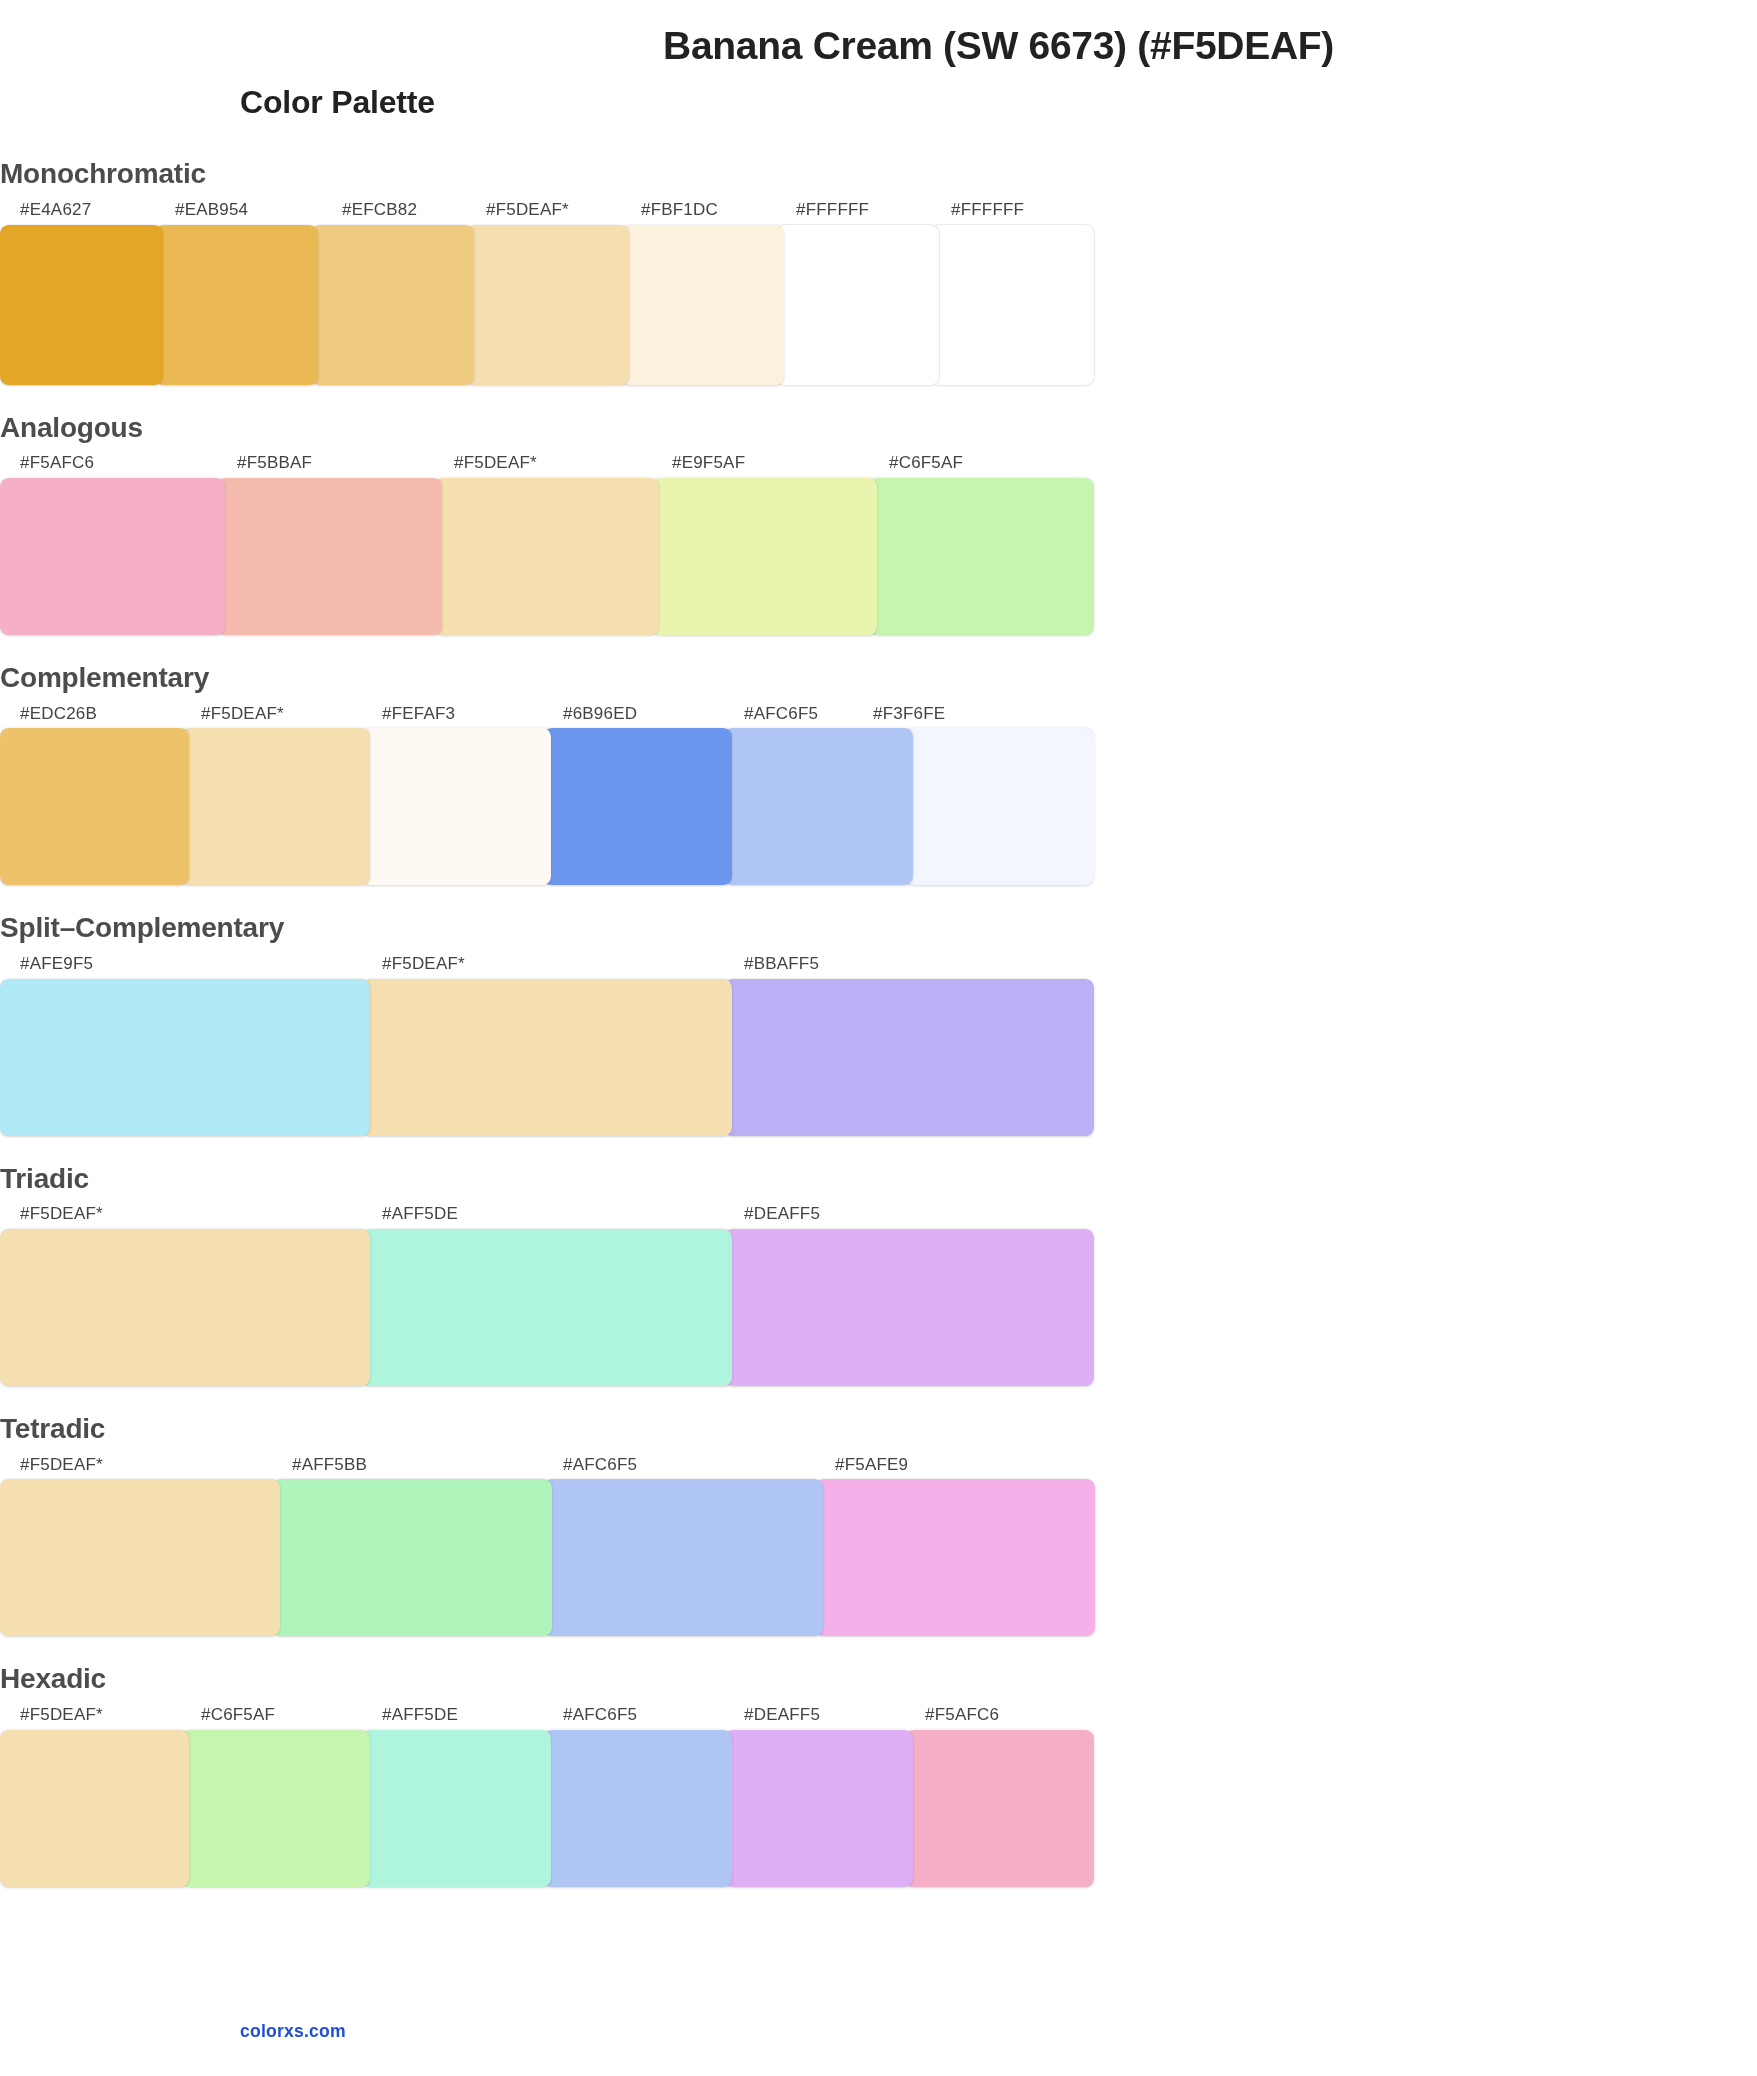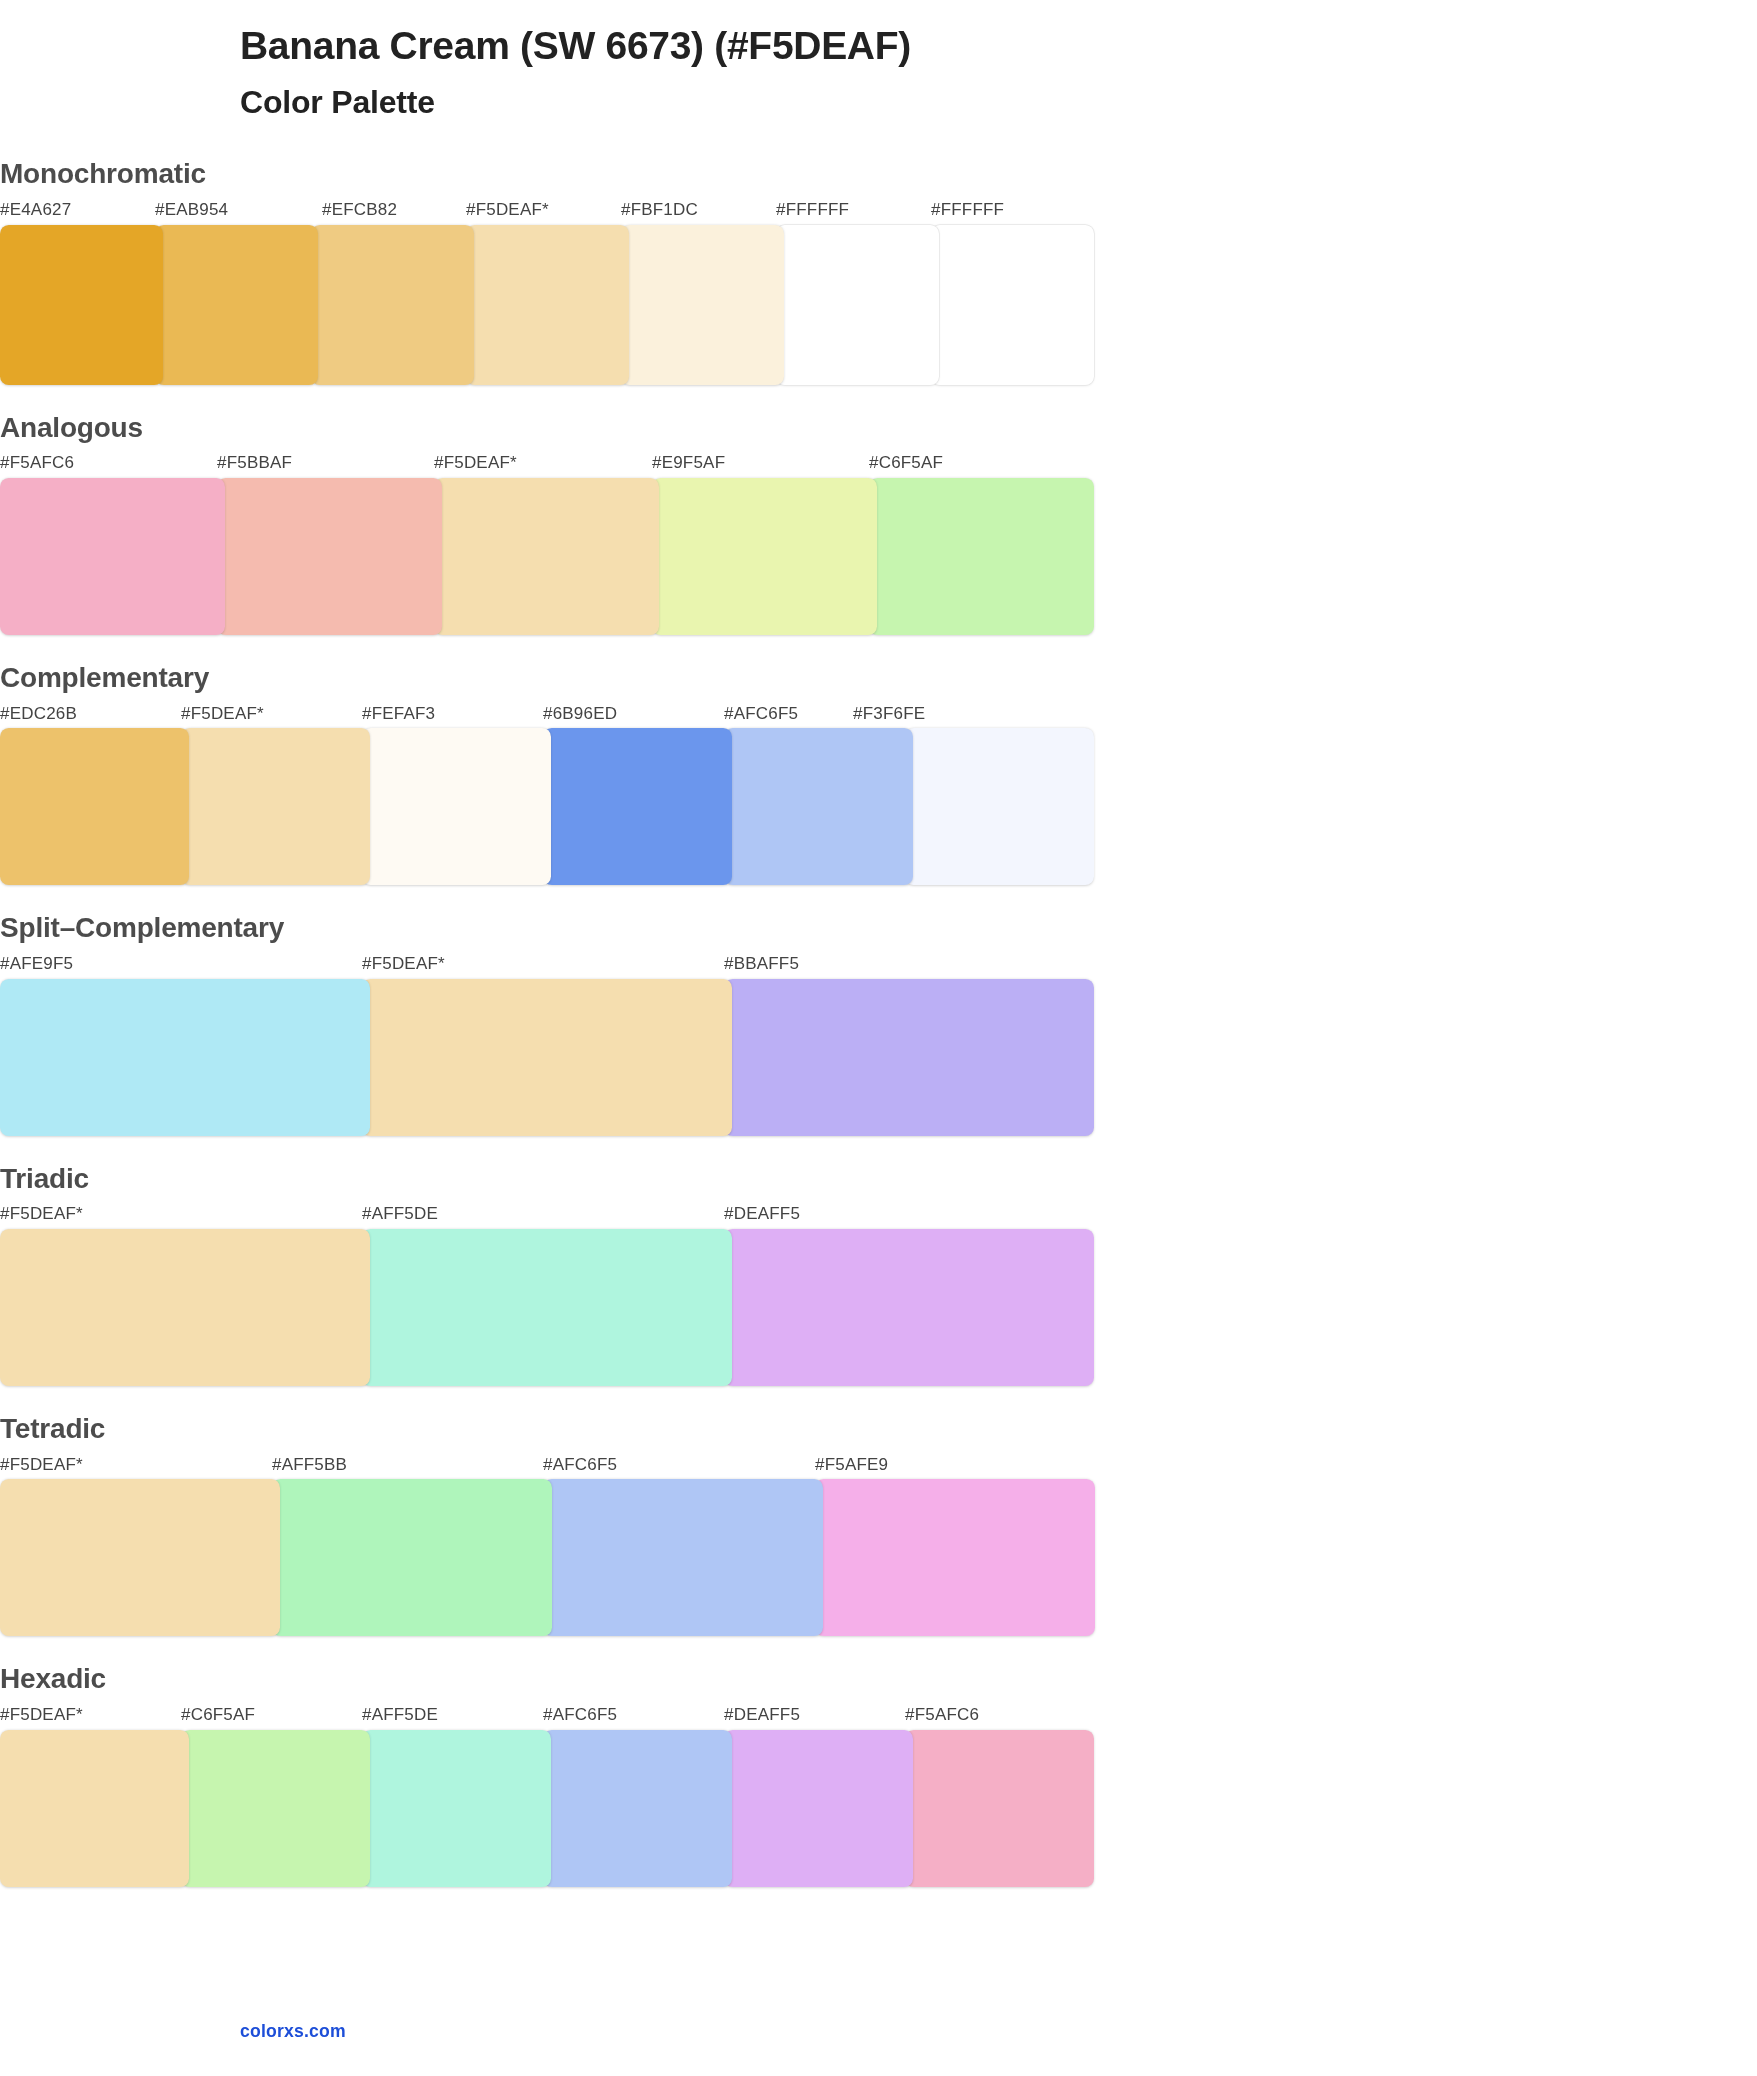--- a/index.html
+++ b/index.html
@@ -21,20 +21,21 @@
 
   
   .header { padding: 22.4px 0 0 240px; }
 
   .page-title {
     font-size: 39px;
     font-weight: bold;
     color: #222222;
     letter-spacing: -0.3px;
     line-height: 1.22;
+    text-align: center;
   }
 
   .page-subtitle {
     font-size: 32px;
     font-weight: bold;
     color: #222222;
     letter-spacing: -0.2px;
     line-height: 1.2;
     margin-top: 12.8px;
   }
@@ -49,20 +50,21 @@
     font-weight: bold;
     color: #4C4C4C;
     letter-spacing: -0.2px;
     margin-bottom: 9.6px;
   }
 
   .swatch-labels {
     position: relative;
     height: 22.4px;
     width: 1086px;
+    margin-left: 20px;
   }
 
   .swatch-label {
     position: absolute;
     top: 0;
     font-size: 17px;
     color: #434343;
     white-space: nowrap;
     letter-spacing: 0.2px;
   }

